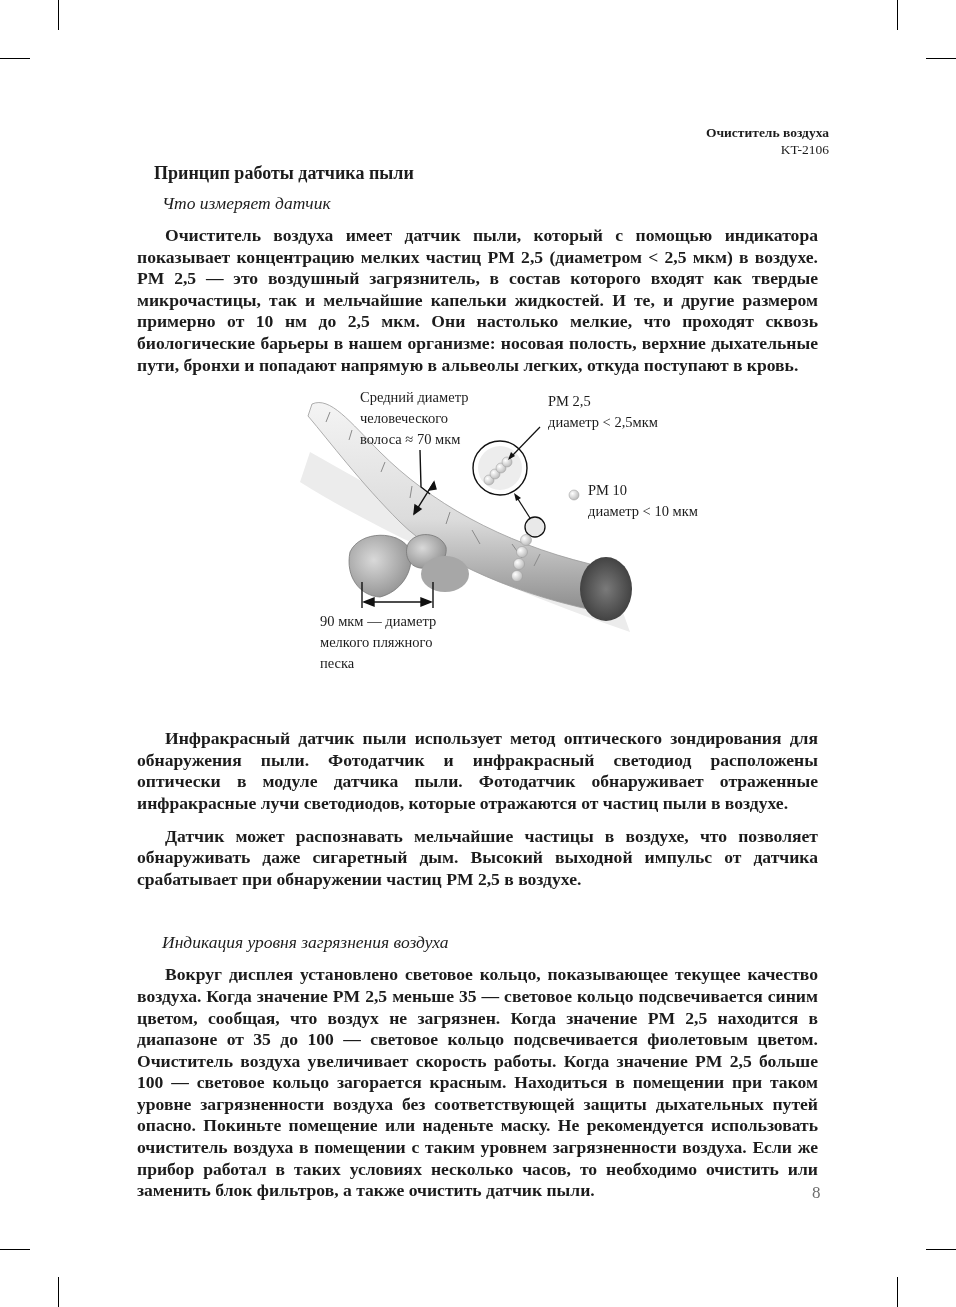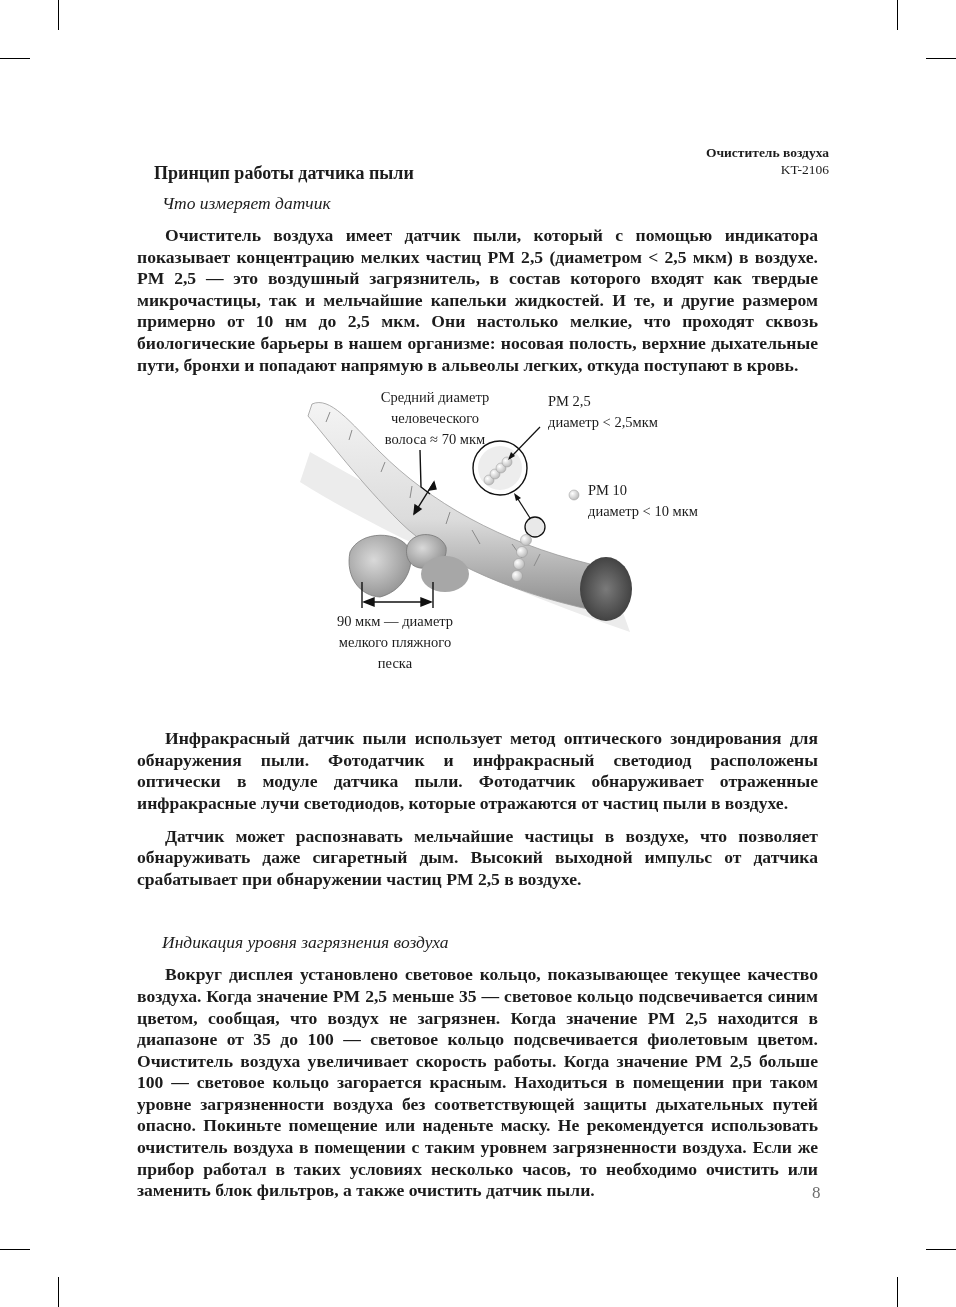--- a/index.html
+++ b/index.html
@@ -3,32 +3,32 @@
 <meta charset="utf-8">
 <style>
   html, body { margin:0; padding:0; background:#ffffff; }
   body { width:956px; height:1307px; position:relative; overflow:hidden;
          font-family:"Liberation Serif","DejaVu Serif",serif; color:#1c1c1c; }
   .crop { position:absolute; background:#000; }
   .crop.v { width:1.2px; height:30px; }
   .crop.h { height:1.2px; width:30px; }
 
   .running-head { position:absolute; right:127px; top:124px; text-align:right;
-                  font-size:13.5px; line-height:17px;margin-top:20px; }
+                  font-size:13.5px; line-height:17px; }
   .running-head .title { font-weight:bold; }
 
   .content { position:absolute; left:126px; top:162px; width:703px; }
   h2.section-title { font-size:18px; font-weight:bold; margin:0; line-height:22px; padding-left:28px; }
   .subhead { font-style:italic; font-size:17.5px; line-height:22px; margin:8px; padding-left:28px; }
   p.body { margin:11px; font-size:17.6px; line-height:21.6px; text-align:justify;
            text-indent:28px; hyphens:manual;font-weight:bold; }
   .gap { height:22px; }
 
   .figure { position:absolute; left:290px; top:382px; width:440px; height:292px; }
-  .fig-label { position:absolute; font-size:14.5px; line-height:21px; text-align:center; color:#1c1c1c; }
+  .fig-label { position:absolute; font-size:14.5px; line-height:21px; text-align:left; color:#1c1c1c; }
   .fig-label.left-align { text-align:left; }
 
   .page-number { position:absolute; left:812px; top:1183px; font-size:17px; color:#6d6d6d; }
 </style>
 </head>
 <body>
 
 <div class="crop v" style="left:58px; top:0;"></div>
 <div class="crop h" style="left:0; top:58px;"></div>
 <div class="crop v" style="left:897px; top:0;"></div>

